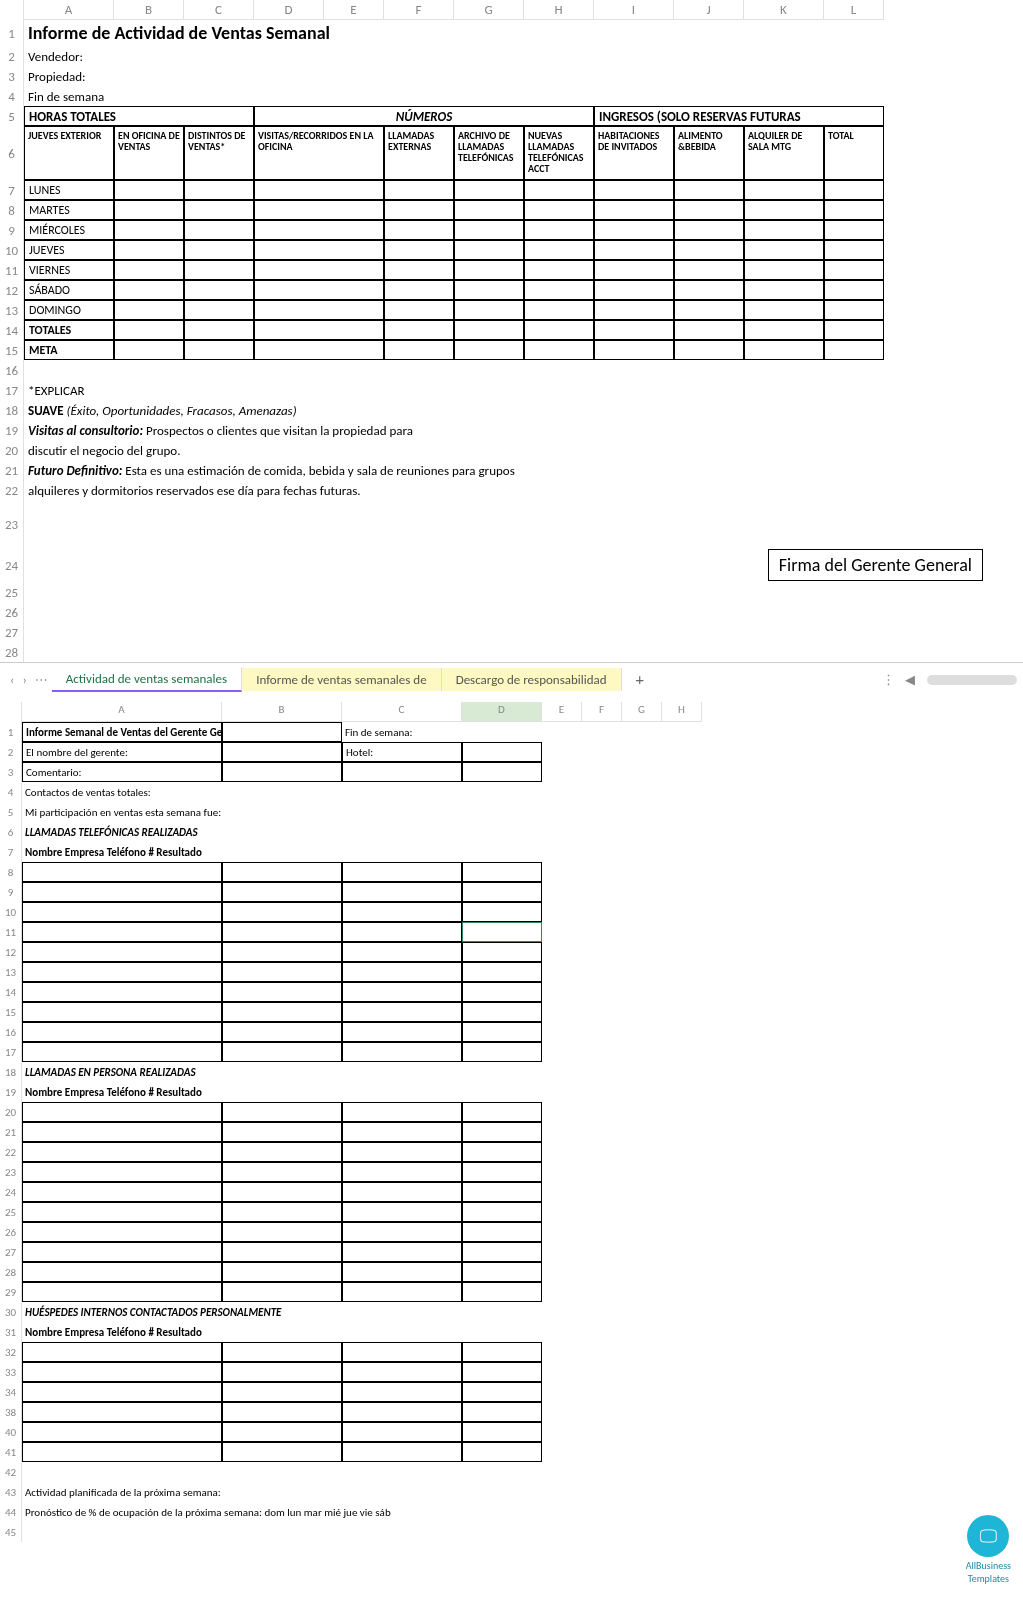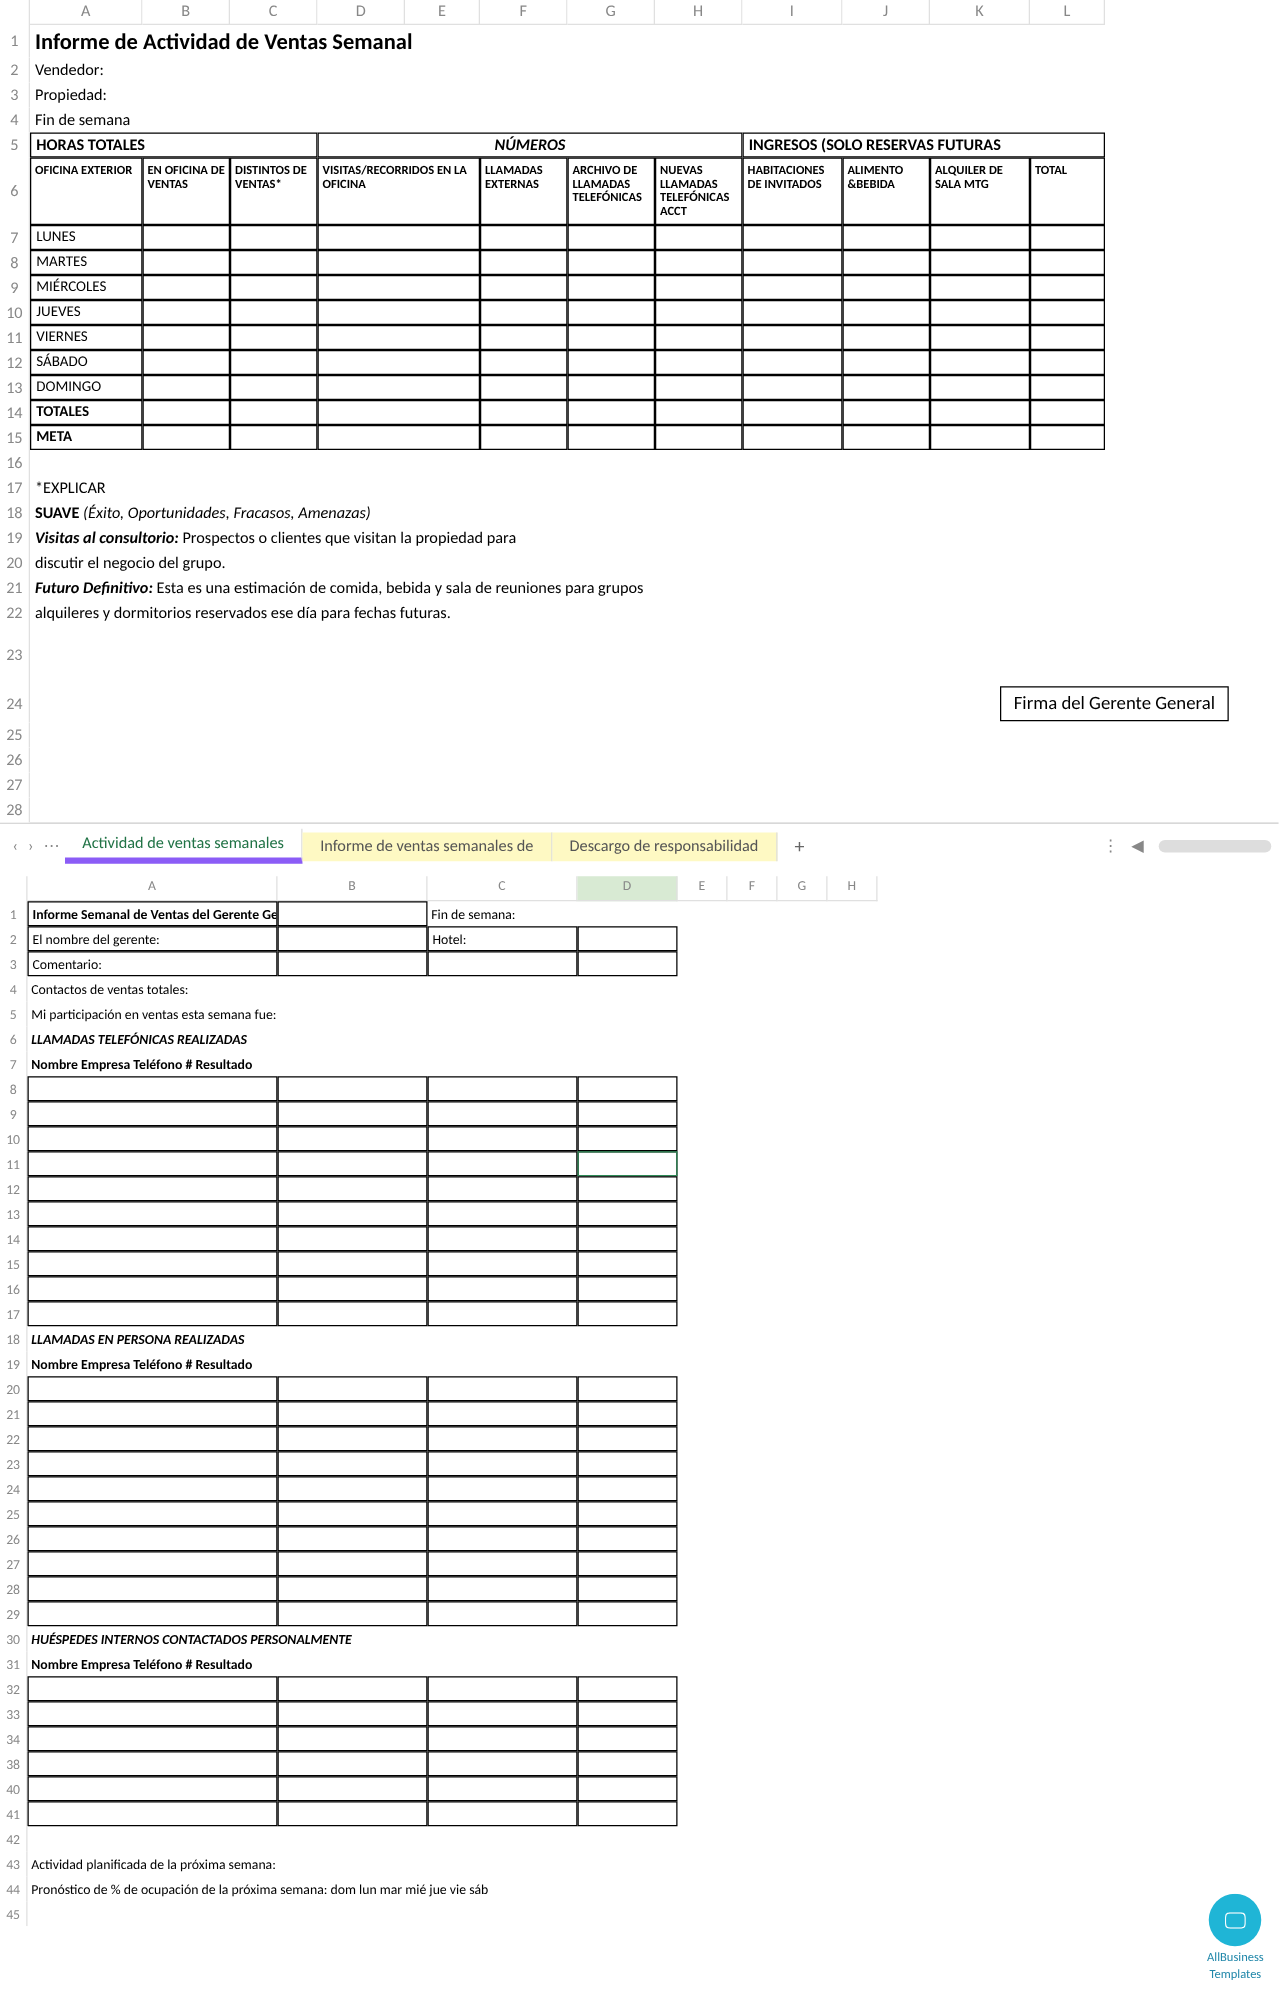--- a/index.html
+++ b/index.html
@@ -48,35 +48,35 @@
     border: 1px solid #000; white-space: normal; line-height: 1.1;
     padding: 3px 3px; align-items: flex-start;
   }
   .tdcell { border: 1px solid #000; font-size: 12px; min-height: 18px; }
   .tdlabel { border: 1px solid #000; font-size: 12px; }
   .bold { font-weight: bold; }
   .ital { font-style: italic; }
   .note { font-size: 13px; }
   .sig-box {
     border: 1px solid #000; padding: 4px 10px;
-    font-size: 15px; margin-left: auto;
+    font-size: 18px; margin-left: auto;
   }
   
   .tab-bar {
     display: flex; align-items: center; gap: 0;
     border-top: 1px solid #ccc; background: #fff;
     padding: 4px 6px; font-size: 13px;
   }
   .tab-nav { color: #888; padding: 0 4px; cursor: pointer; }
   .tab {
     padding: 4px 14px; color: #555; cursor: pointer;
     border-right: 1px solid #ddd; background: #fef9c3;
   }
   .tab.active {
-    color: #217346; border-bottom: 5px solid #8b5cf6;
+    color: #217346; border-bottom: 2px solid #8b5cf6;
     background: #fff; font-weight: 500;
   }
   .tab-add { padding: 0 14px; color: #666; font-size: 16px; cursor: pointer; }
   .tab-spacer { flex: 1; }
   .scroll-stub {
     width: 90px; height: 10px; background: #ddd; border-radius: 5px;
     margin-left: 8px;
   }
   .dots { color: #888; padding: 0 6px; }
   
@@ -153,21 +153,21 @@
 
   <div class="row" style="min-height:20px">
     <div class="rownum">5</div>
     <div class="cell section-head" style="width:230px;flex:0 0 230px">HORAS TOTALES</div>
     <div class="cell section-head center" style="width:340px;flex:0 0 340px">NÚMEROS</div>
     <div class="cell section-head" style="width:290px;flex:0 0 290px">INGRESOS (SOLO RESERVAS FUTURAS</div>
   </div>
 
   <div class="row" style="min-height:54px">
     <div class="rownum">6</div>
-    <div class="cell thcell w-A">OFICINA EXTERIOR</div>
+    <div class="cell thcell w-A">JUEVES EXTERIOR</div>
     <div class="cell thcell w-B">EN OFICINA DE VENTAS</div>
     <div class="cell thcell w-C">DISTINTOS DE VENTAS*</div>
     <div class="cell thcell" style="width:130px;flex:0 0 130px">VISITAS/RECORRIDOS EN LA OFICINA</div>
     <div class="cell thcell w-F">LLAMADAS EXTERNAS</div>
     <div class="cell thcell w-G">ARCHIVO DE LLAMADAS TELEFÓNICAS</div>
     <div class="cell thcell w-H">NUEVAS LLAMADAS TELEFÓNICAS ACCT</div>
     <div class="cell thcell w-I">HABITACIONES DE INVITADOS</div>
     <div class="cell thcell w-J">ALIMENTO &amp;BEBIDA</div>
     <div class="cell thcell w-K">ALQUILER DE SALA MTG</div>
     <div class="cell thcell w-L">TOTAL</div>

